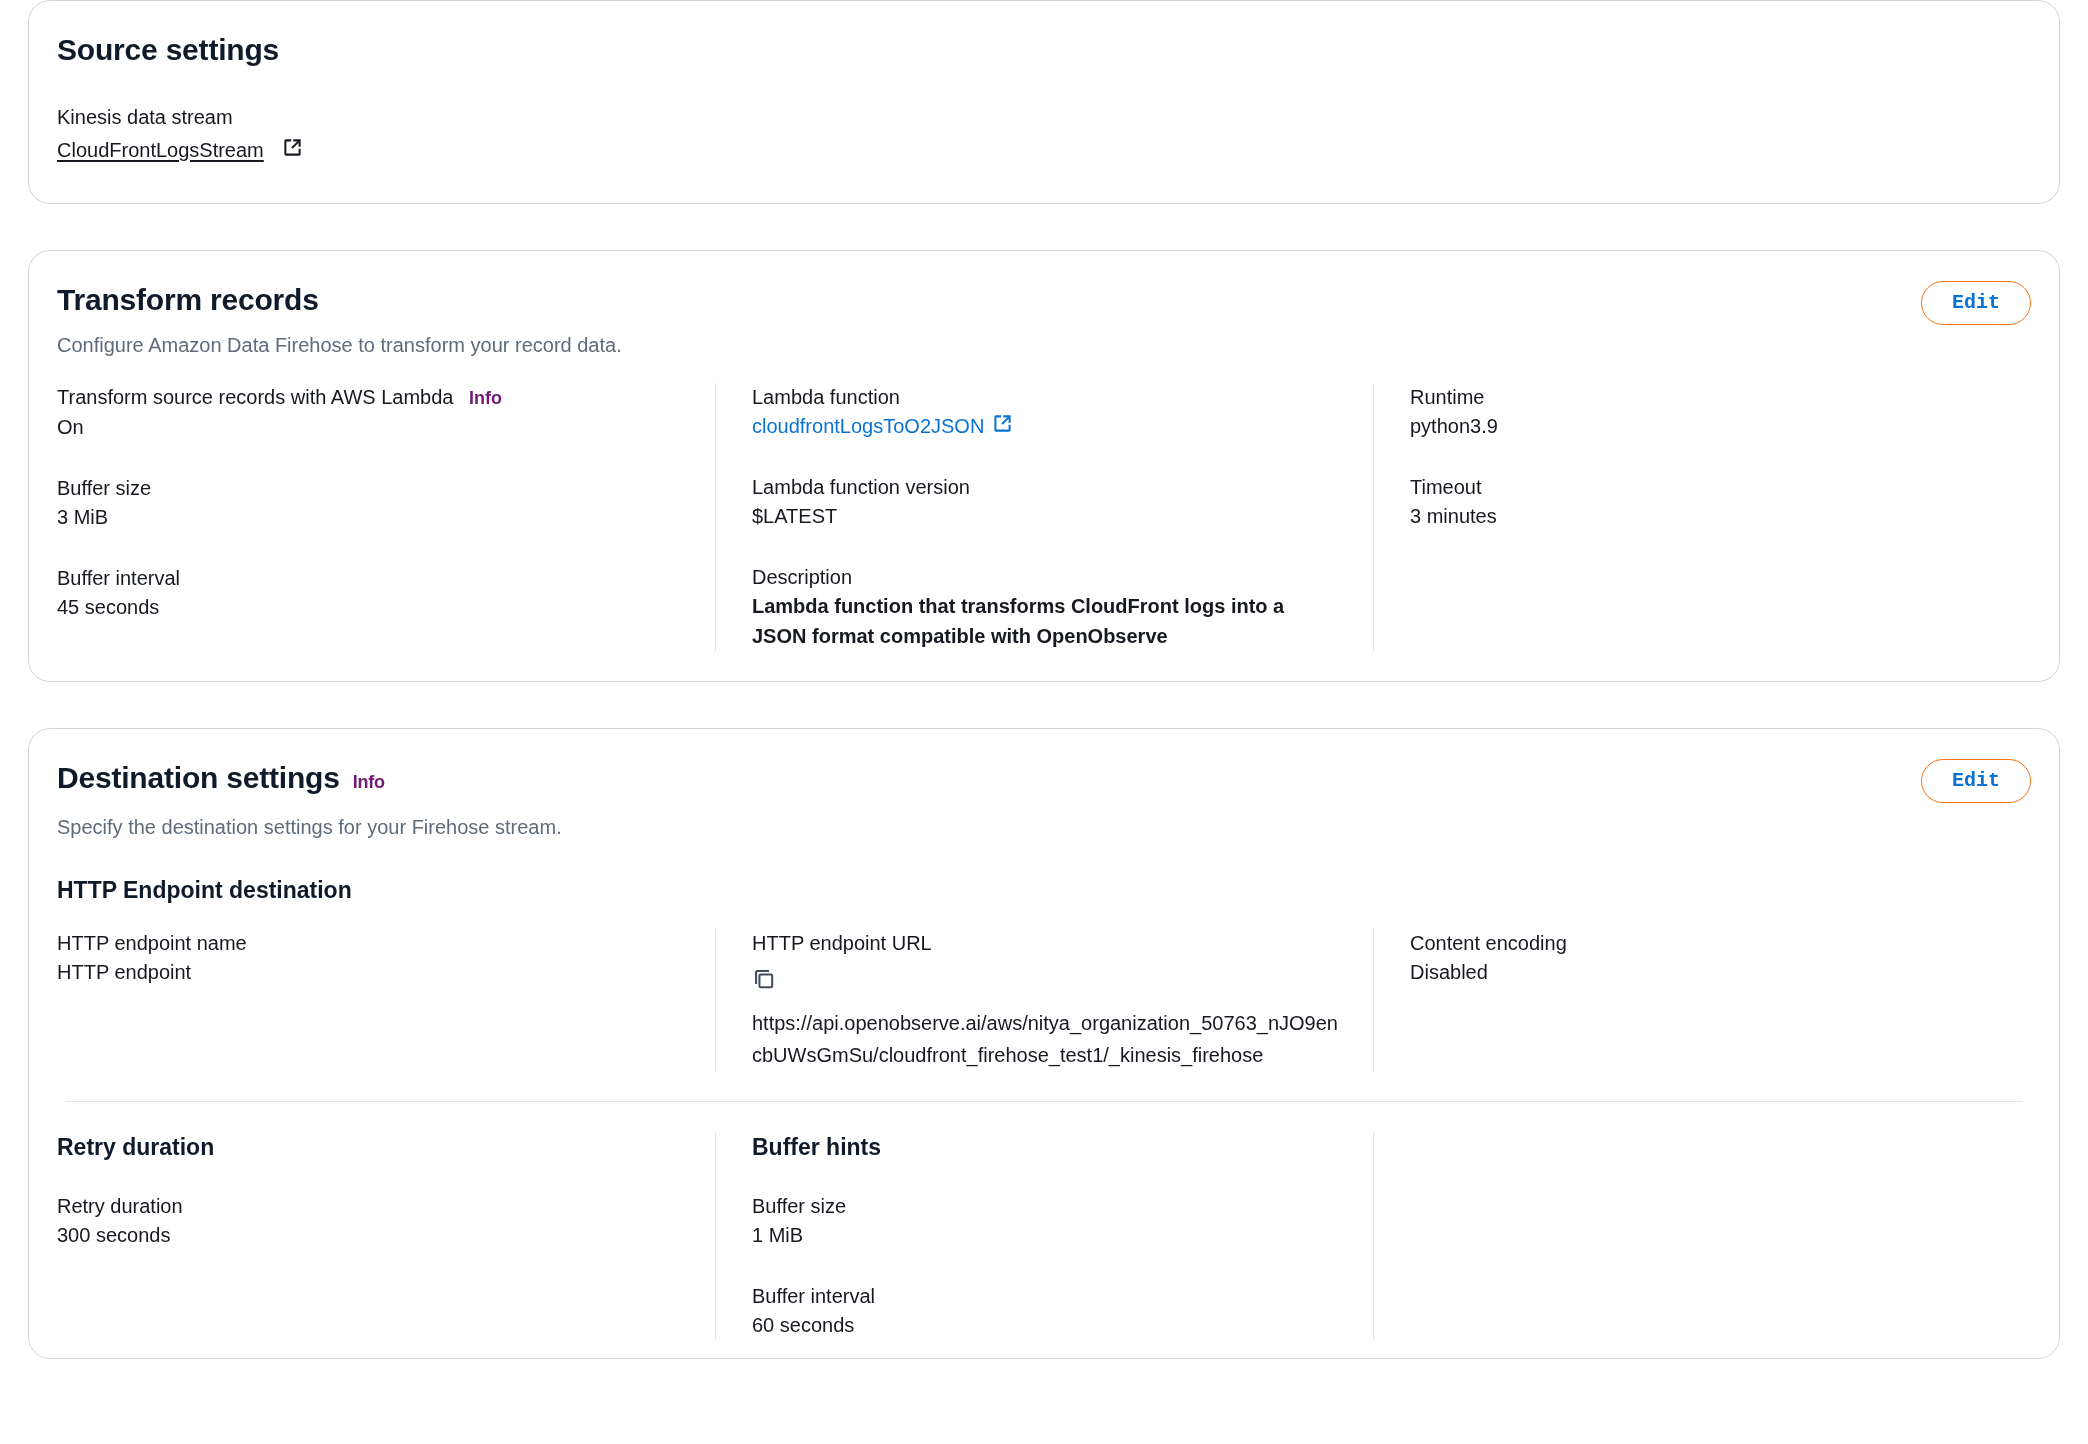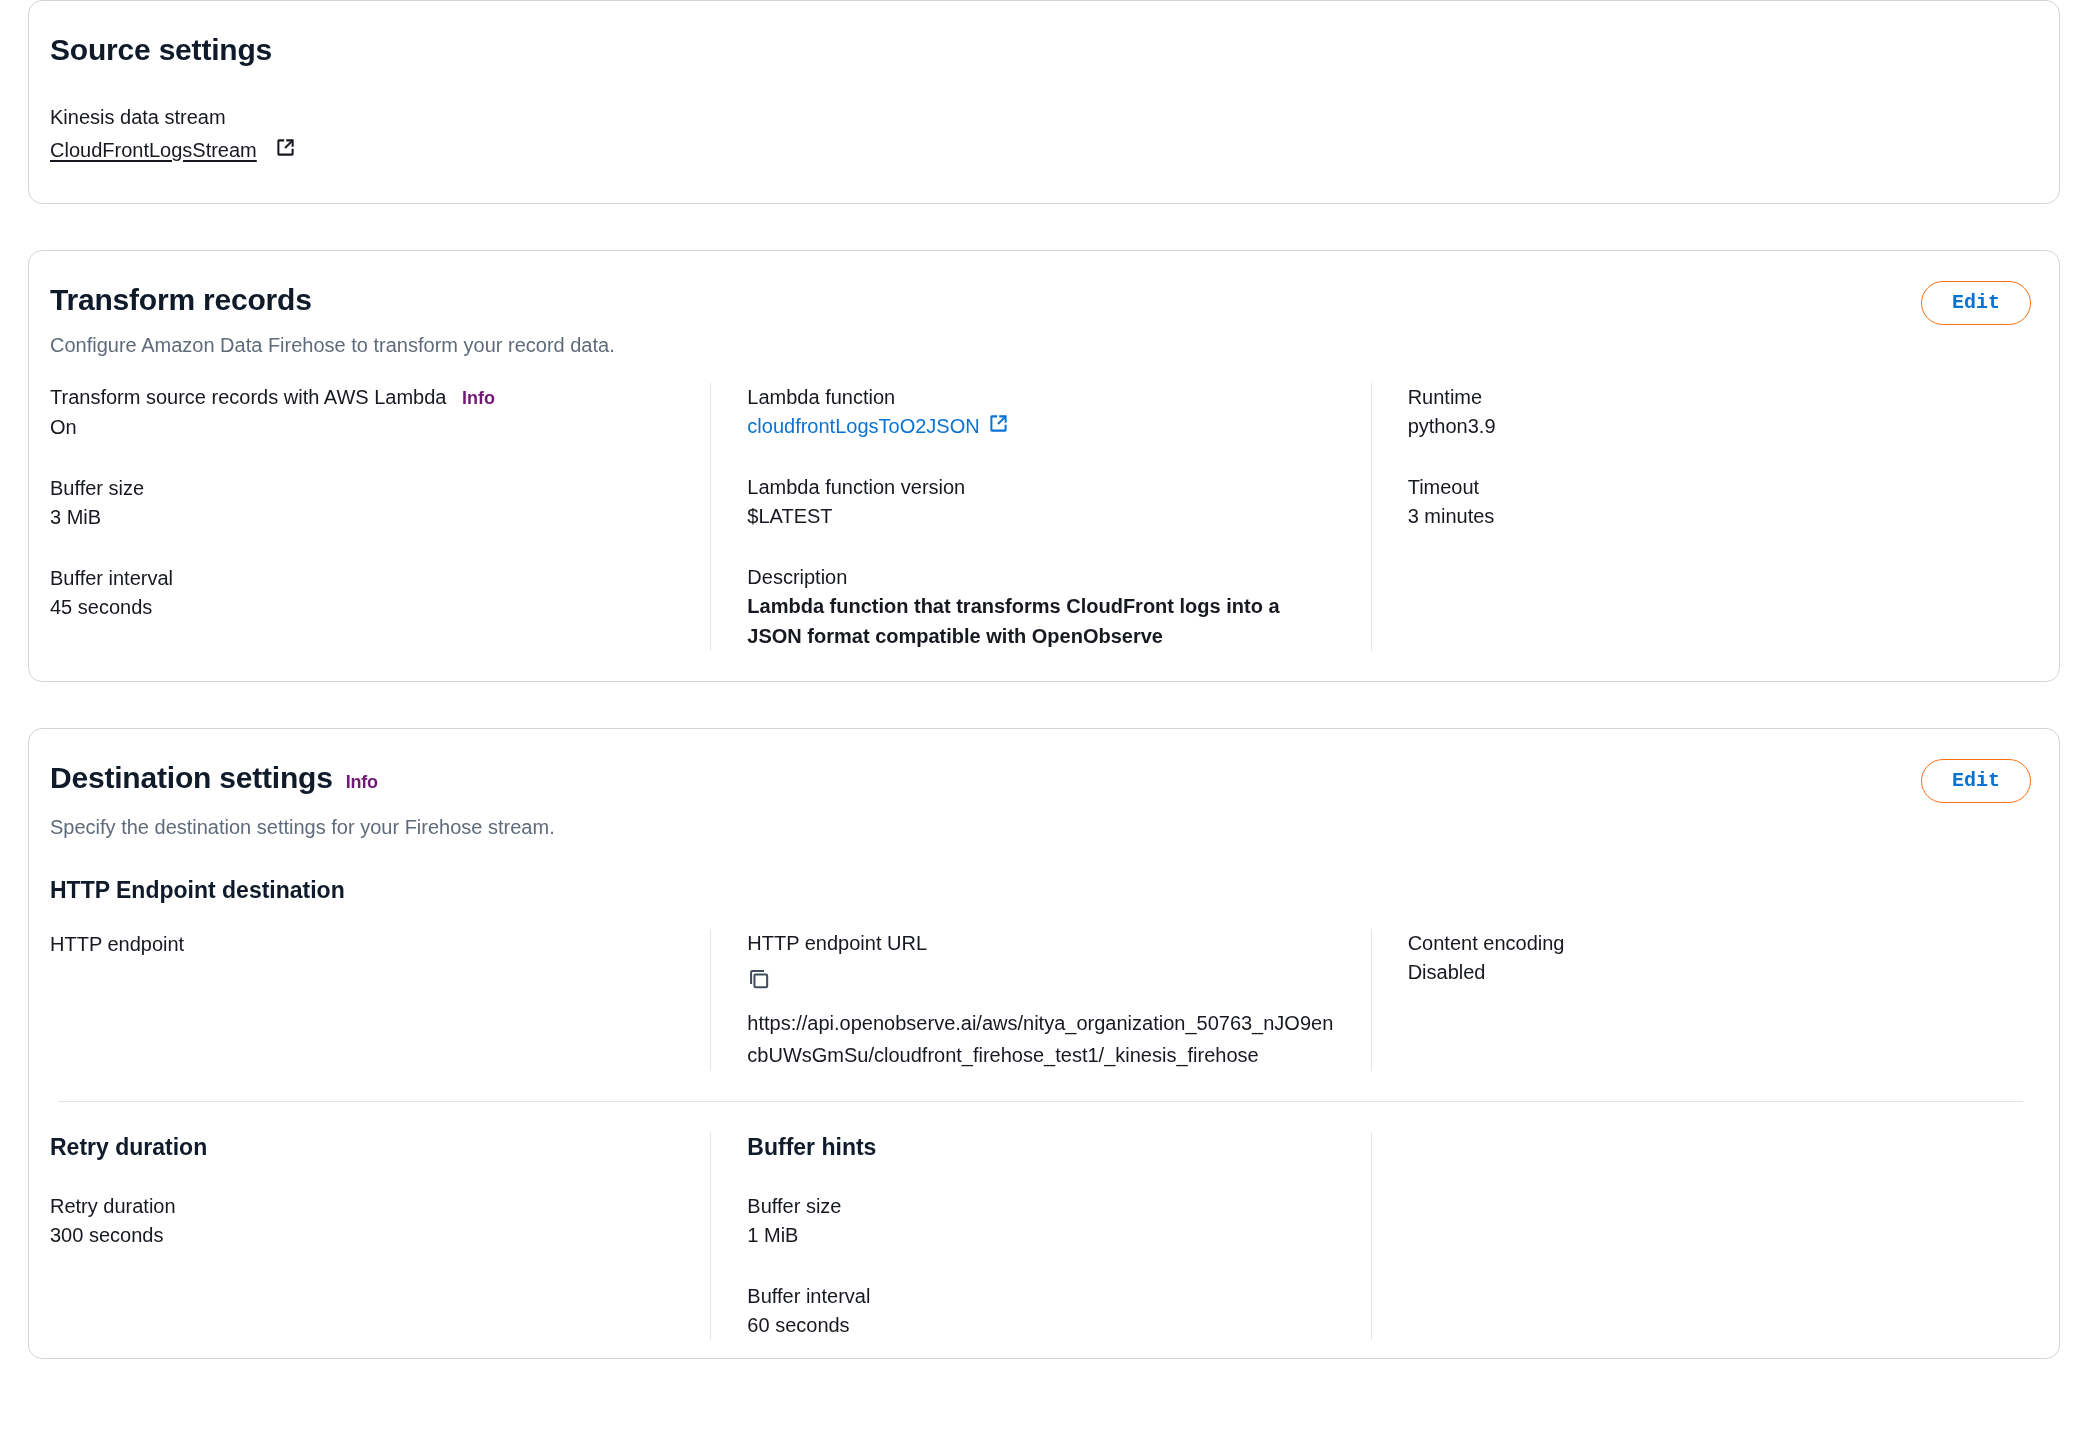--- a/index.html
+++ b/index.html
@@ -8,22 +8,22 @@
     background: #ffffff;
     font-family: "Liberation Sans", "DejaVu Sans", sans-serif;
     color: #16191f;
     -webkit-font-smoothing: antialiased;
   }
   body { padding: 0 28px; }
 
   .card {
     background: #ffffff;
     border: 1px solid #d1d5db;
-    border-radius: 14px;
-    padding: 30px 28px 30px 21px;
+    border-radius: 22px;
+    padding: 30px 28px 30px 28px;
     margin-bottom: 46px;
   }
   .card.source   { padding-bottom: 38px; }
   .card.dest     { padding-bottom: 18px; margin-bottom: 0; }
 
   .card-head {
     display: flex;
     align-items: flex-start;
     justify-content: space-between;
   }
@@ -264,20 +264,21 @@
       <div class="section-desc">Specify the destination settings for your Firehose stream.</div>
     </div>
     <button class="btn-edit">Edit</button>
   </div>
 
   <h3 class="sub-title">HTTP Endpoint destination</h3>
 
   <div class="cols">
     <div class="col">
       <div class="field">
+        <div class="kv-label">HTTP endpoint name</div>
         <div class="kv-value">HTTP endpoint</div>
       </div>
     </div>
 
     <div class="col">
       <div class="field">
         <div class="kv-label">HTTP endpoint URL</div>
         <div class="copy-row">
           <button class="copy-btn">
             <span class="copy-icon">

